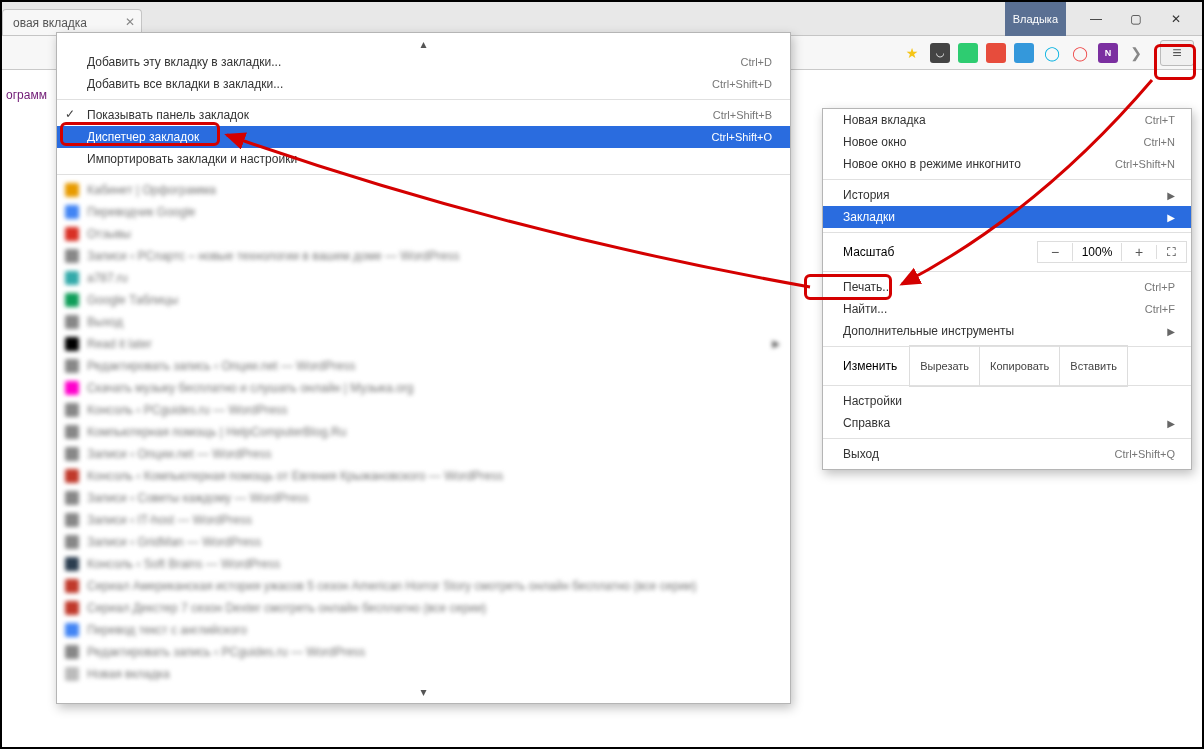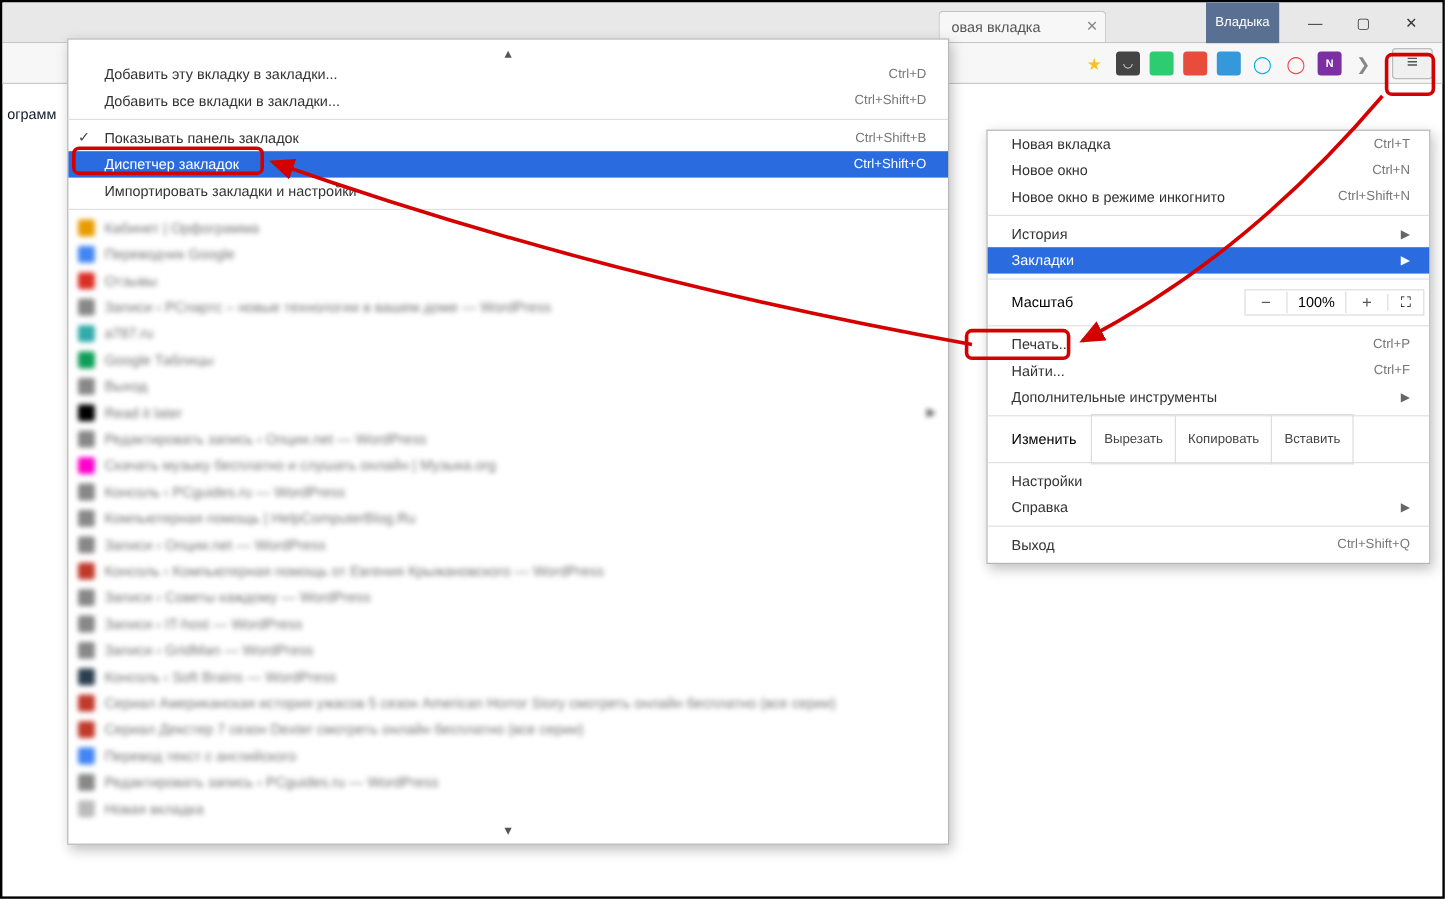--- a/index.html
+++ b/index.html
@@ -24,21 +24,20 @@
     display: flex;
     align-items: center;
     justify-content: flex-end;
     padding-right: 6px;
   }
   .tab-strip {
     display:flex;
     align-items:flex-end;
     height:100%;
     flex: 1 1 auto;
-    padding-left: 780px;
   }
   .tab {
     background: #f7f7f7;
     border:1px solid #c5c5c5;
     border-bottom:none;
     border-radius: 4px 4px 0 0;
     height: 26px;
     display:flex;
     align-items:center;
     padding: 0 24px 0 10px;
@@ -247,21 +246,21 @@
     left:0; top:0;
     width:1204px; height:749px;
     pointer-events:none;
     z-index:600;
   }
 
   .background-left-label {
     position:absolute;
     left: 4px; top: 86px;
     font-size: 12px;
-    color:#0f172a;
+    color:#701a75;
     transform: none;
   }
 </style>
 </head>
 <body>
 
 <div class="browser-top">
   <div class="tab-strip">
     <div class="tab">
       <span>овая вкладка</span>

